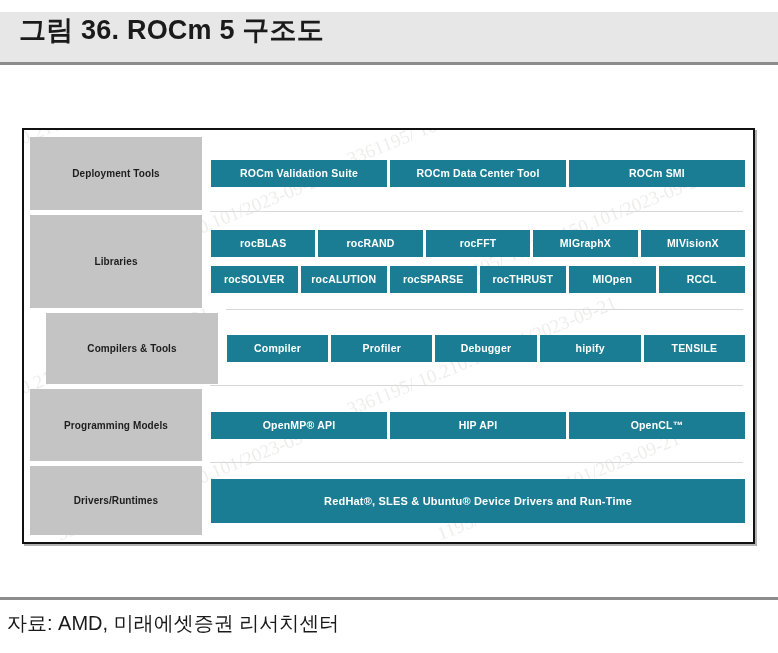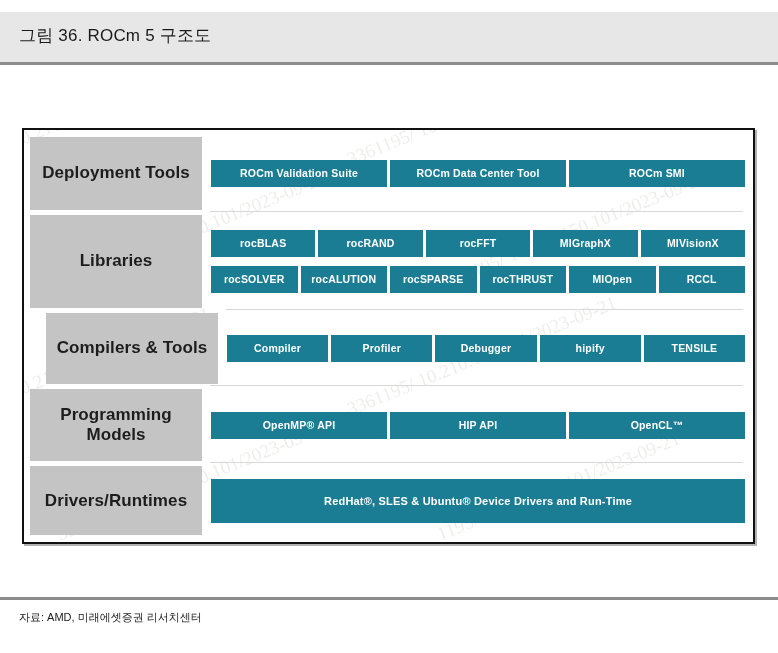--- a/index.html
+++ b/index.html
@@ -19,23 +19,23 @@
 
   
   .header-band {
     position: absolute;
     left: 0; top: 12px;
     width: 778px; height: 50px;
     background: #e7e7e7;
   }
   .header-title {
     position: absolute;
-    left: 19px; top: 24px;
-    font-size: 17px;
-    font-weight: normal;
+    left: 19px; top: 12px;
+    font-size: 27px;
+    font-weight: bold;
     color: #1a1a1a;
     letter-spacing: 0.2px;
     white-space: nowrap;
   }
   .header-rule {
     position: absolute;
     left: 0; top: 62px;
     width: 778px; height: 3px;
     background: #8c8c8c;
   }
@@ -95,21 +95,21 @@
     height: 1px;
     background: #d8d8d8;
   }
 
   .row-label {
     flex: 0 0 172px;
     background: #c4c4c4;
     display: flex;
     align-items: center;
     justify-content: center;
-    font-size: 17px;
+    font-size: 10px;
     font-weight: bold;
     color: #1d1d1d;
     letter-spacing: 0.1px;
     text-align: center;
   }
 
   .row-content {
     flex: 1 1 auto;
     display: flex;
     flex-direction: column;
@@ -141,22 +141,22 @@
 
   
   .footer-rule {
     position: absolute;
     left: 0; top: 597px;
     width: 778px; height: 3px;
     background: #8c8c8c;
   }
   .footer-text {
     position: absolute;
-    left: 19px; top: 610px;
-    font-size: 11px;
+    left: 7px; top: 610px;
+    font-size: 20px;
     color: #1a1a1a;
     white-space: nowrap;
   }
 </style>
 </head>
 <body>
 
 <div class="page">
 
   <div class="header-band"></div>

